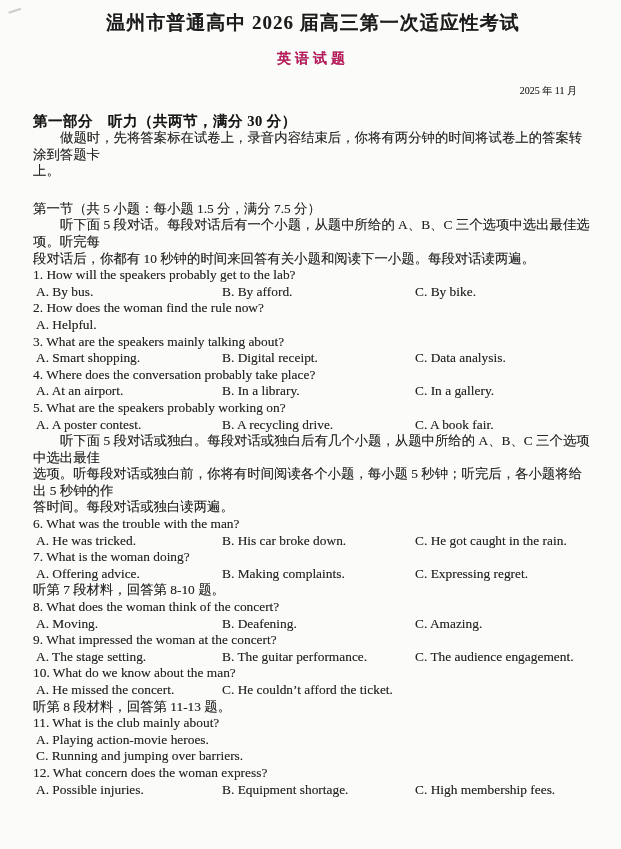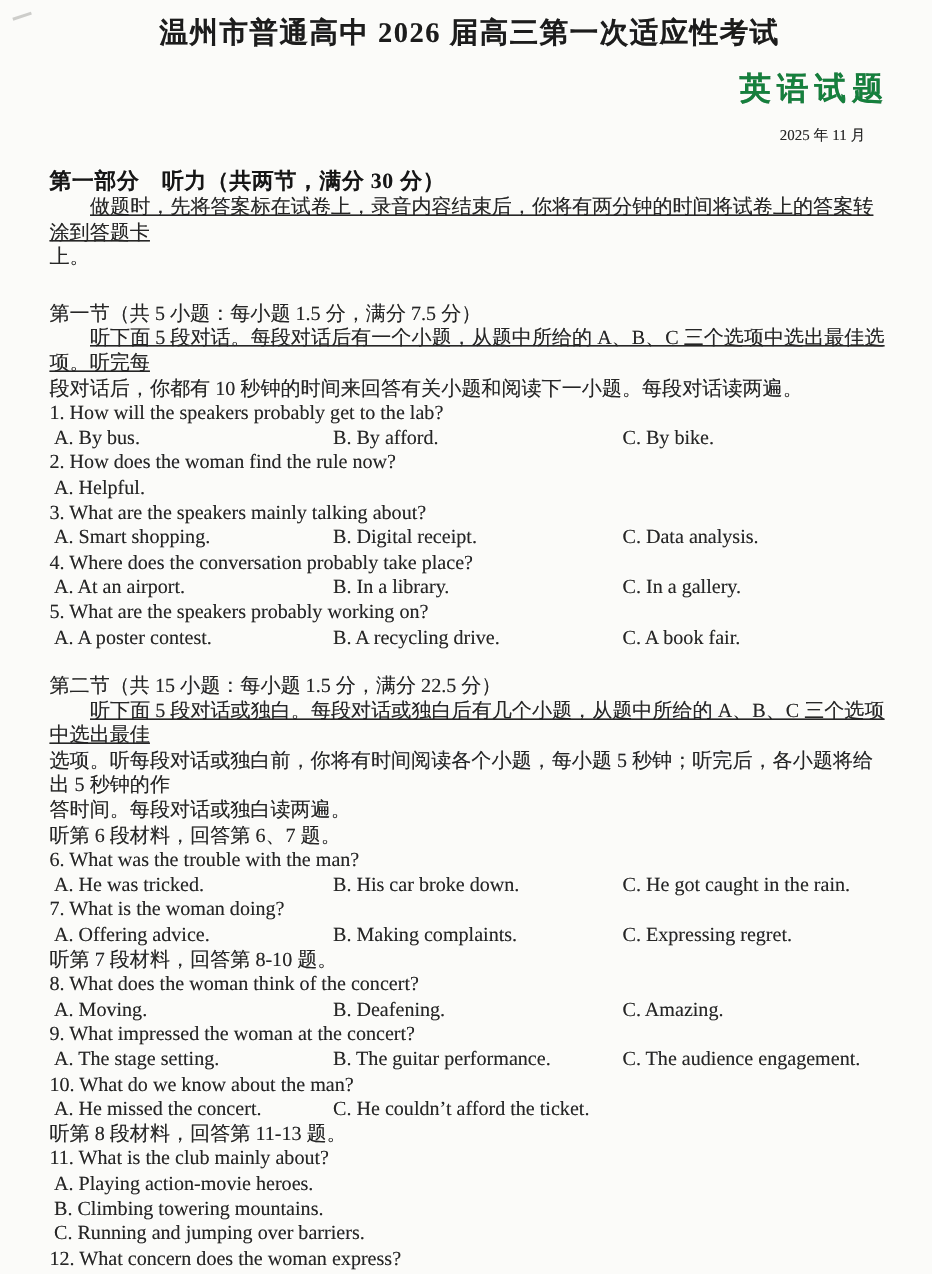--- a/index.html
+++ b/index.html
@@ -14,30 +14,30 @@
   .doc { position:relative; width:621px; height:836px; padding:12px 28px 0 33px; }
   .corner-mark {
     position:absolute; left:7px; top:2px; width:13px; height:10px;
     border-bottom:2px solid #b9b9b6; transform:rotate(-18deg); opacity:.7;
   }
   .title {
     text-align:center; font-size:19px; font-weight:bold;
     letter-spacing:1px; line-height:22px; color:#1c1c1c;
   }
   .subtitle {
-    text-align:right; font-size:21px; font-weight:bold;
-    letter-spacing:4px; line-height:24px; margin-top:13px; color:#15803d;
+    text-align:center; font-size:14px; font-weight:bold;
+    letter-spacing:4px; line-height:24px; margin-top:13px; color:#be185d;
   }
   .date { text-align:right; font-size:10px; line-height:15px; margin-top:12px; padding-right:16px; }
   .part-heading {
     font-size:14.5px; font-weight:bold; line-height:17px; margin-top:15px;
     letter-spacing:.5px; color:#161616;
   }
   .line { font-size:13.4px; line-height:16.6px; }
-  .indent { text-indent:27px;text-decoration:underline; }
+  .indent { text-indent:27px; }
   .section-heading { margin-top:21px; }
   .section-heading-2 { margin-top:16px; }
   .opt-row { display:grid; grid-template-columns:186px 193px 1fr; padding-left:3px; }
   .opt-stacked { padding-left:3px; }
   .q-line { padding-left:0; }
 </style>
 </head>
 <body>
 
 <div class="doc">
@@ -79,27 +79,25 @@
         <div>C. In a gallery.</div>
       </div>
       <div class="line q-line">5. What are the speakers probably working on?</div>
       <div class="line opt-row">
         <div>A. A poster contest.</div>
         <div>B. A recycling drive.</div>
         <div>C. A book fair.</div>
       </div>
     </div>
 
-  <div class="line section-heading-2">第二节（共 15 小题：每小题 1.5 分，满分 22.5 分）</div>
   <div class="line indent">听下面 5 段对话或独白。每段对话或独白后有几个小题，从题中所给的 A、B、C 三个选项中选出最佳</div>
   <div class="line">选项。听每段对话或独白前，你将有时间阅读各个小题，每小题 5 秒钟；听完后，各小题将给出 5 秒钟的作</div>
   <div class="line">答时间。每段对话或独白读两遍。</div>
 
   <div id="s2-blocks">
-      <div class="line">听第 6 段材料，回答第 6、7 题。</div>
       <div class="line q-line">6. What was the trouble with the man?</div>
       <div class="line opt-row">
         <div>A. He was tricked.</div>
         <div>B. His car broke down.</div>
         <div>C. He got caught in the rain.</div>
       </div>
       <div class="line q-line">7. What is the woman doing?</div>
       <div class="line opt-row">
         <div>A. Offering advice.</div>
         <div>B. Making complaints.</div>
@@ -119,21 +117,20 @@
         <div>C. The audience engagement.</div>
       </div>
       <div class="line q-line">10. What do we know about the man?</div>
       <div class="line opt-row">
         <div>A. He missed the concert.</div>
         <div>C. He couldn’t afford the ticket.</div>
       </div>
       <div class="line">听第 8 段材料，回答第 11-13 题。</div>
       <div class="line q-line">11. What is the club mainly about?</div>
       <div class="line opt-stacked">A. Playing action-movie heroes.</div>
-      <div class="line opt-stacked">B. Climbing towering mountains.</div>
       <div class="line opt-stacked">C. Running and jumping over barriers.</div>
       <div class="line q-line">12. What concern does the woman express?</div>
       <div class="line opt-row">
         <div>A. Possible injuries.</div>
         <div>B. Equipment shortage.</div>
         <div>C. High membership fees.</div>
       </div>
     </div>
 
 </div>

